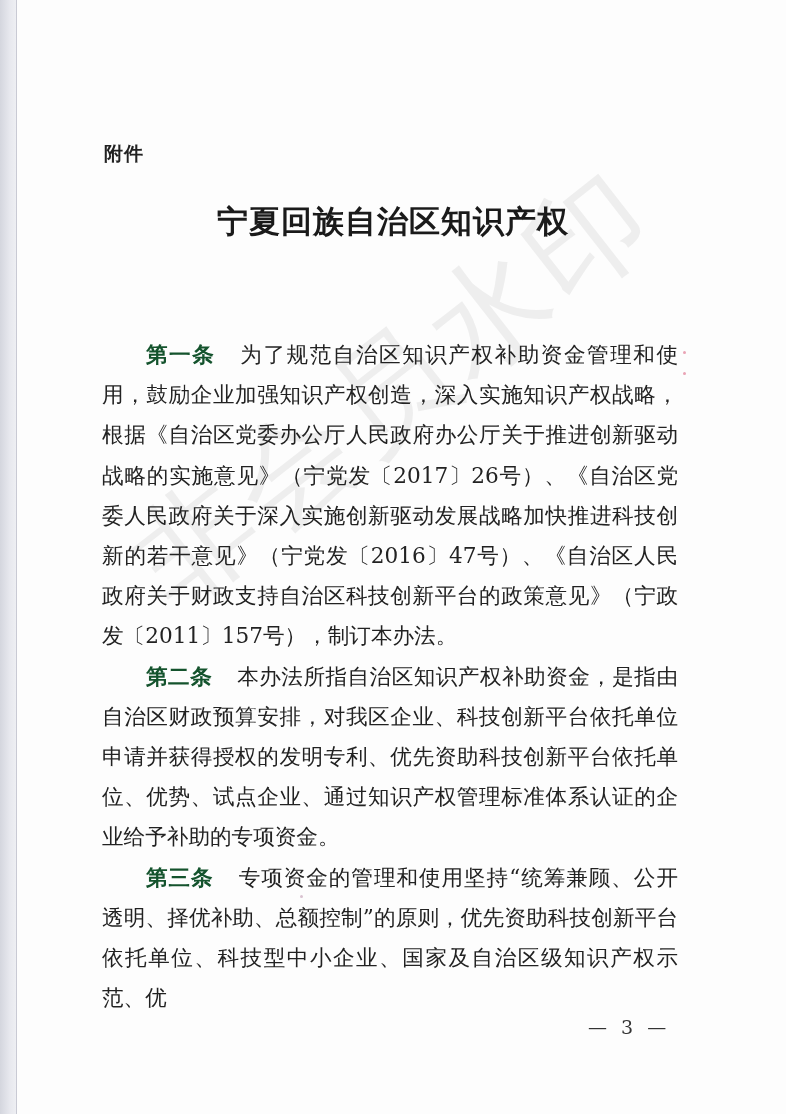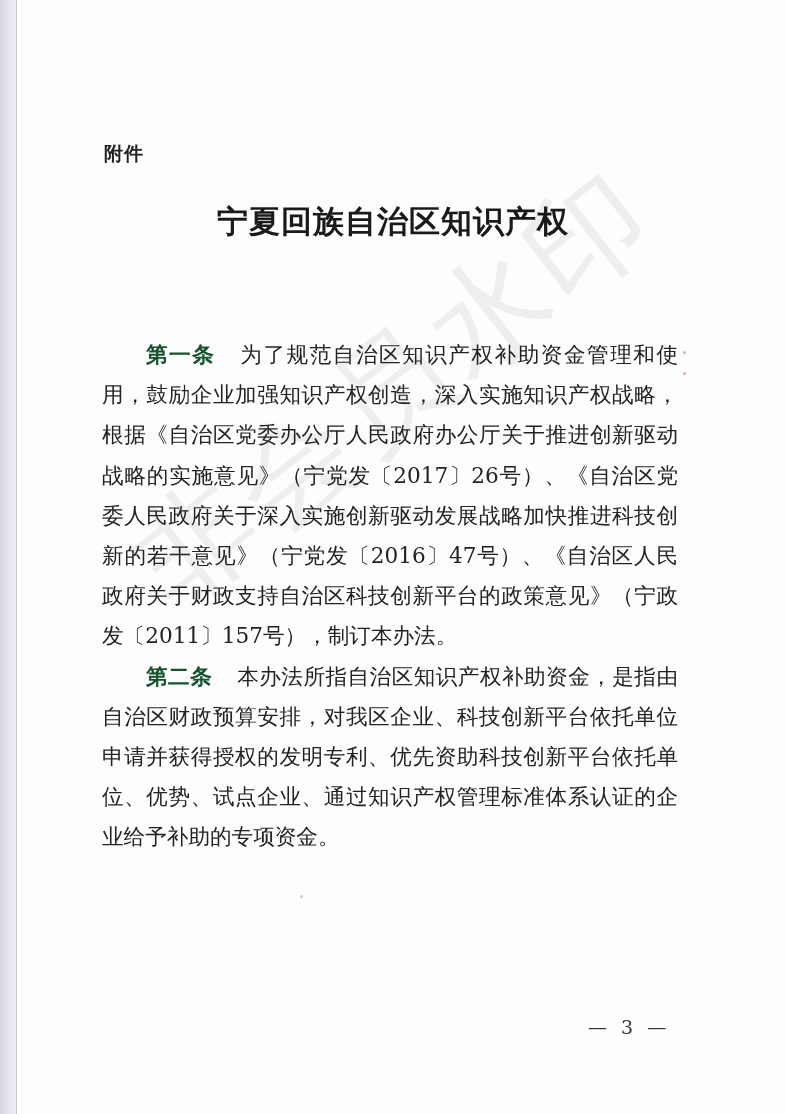--- a/index.html
+++ b/index.html
@@ -109,20 +109,23 @@
     <span class="line">宁夏回族自治区知识产权</span>
   </div>
 
   <div class="body">
     <p class="para">
       <span class="article-no">第一条</span><span>为了规范自治区知识产权补助资金管理和使用，鼓励企业加强知识产权创造，深入实施知识产权战略，根据《自治区党委办公厅人民政府办公厅关于推进创新驱动战略的实施意见》（宁党发〔2017〕26号）、《自治区党委人民政府关于深入实施创新驱动发展战略加快推进科技创新的若干意见》（宁党发〔2016〕47号）、《自治区人民政府关于财政支持自治区科技创新平台的政策意见》（宁政发〔2011〕157号），制订本办法。</span>
     </p>
     <p class="para">
       <span class="article-no">第二条</span><span>本办法所指自治区知识产权补助资金，是指由自治区财政预算安排，对我区企业、科技创新平台依托单位申请并获得授权的发明专利、优先资助科技创新平台依托单位、优势、试点企业、通过知识产权管理标准体系认证的企业给予补助的专项资金。</span>
     </p>
+    <p class="para">
+      <span class="article-no">第三条</span><span>专项资金的管理和使用坚持“统筹兼顾、公开透明、择优补助、总额控制”的原则，优先资助科技创新平台依托单位、科技型中小企业、国家及自治区级知识产权示范、优</span>
+    </p>
   </div>
 
   <div class="page-number">— 3 —</div>
 
   <span class="speck" style="left:683px;top:351px;background:#e9a3b5;"></span>
   <span class="speck" style="left:683px;top:372px;background:#e9a3b5;"></span>
   <span class="speck" style="left:300px;top:895px;background:#d9c2d0;"></span>
 </div>
 
 </body></html>

